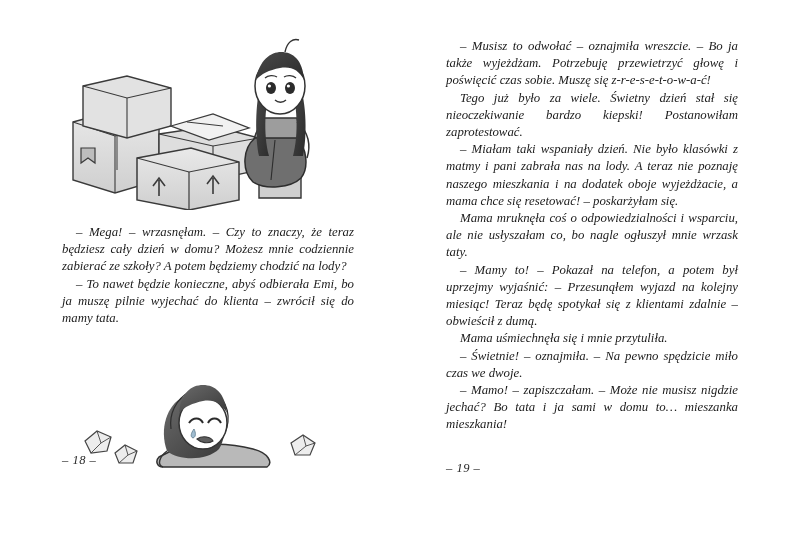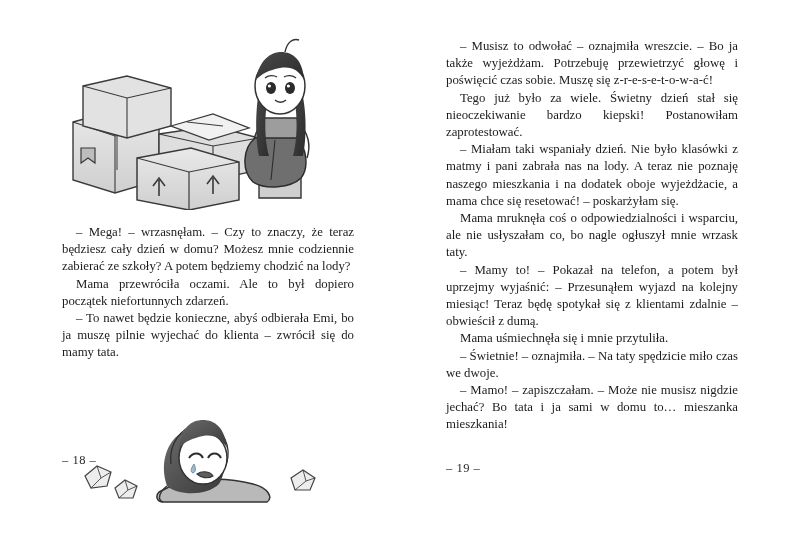--- a/index.html
+++ b/index.html
@@ -29,20 +29,21 @@
     width: 400px;
     padding: 30px 46px 20px 62px;
   }
   .page-right {
     width: 400px;
     padding: 38px 62px 20px 46px;
   }
   .col {
     position: relative;
     height: 460px;
+    font-style: italic;
   }
   p {
     margin: 0;
     font-size: 12.8px;
     line-height: 1.345;
     text-align: justify;
     text-justify: inter-word;
     color: #1b1b1b;
     hyphens: manual;
   }
@@ -161,21 +162,20 @@
             <circle cx="225.4" cy="56" r="1.6" fill="#fff"></circle>
             <path d="M202 48 C205 45 211 45 214 47" fill="none" stroke="#333" stroke-width="1.2"></path>
             <path d="M221 47 C224 45 230 45 233 48" fill="none" stroke="#333" stroke-width="1.2"></path>
             <path d="M212 70 C215 73 220 73 223 70" fill="none" stroke="#333" stroke-width="1.3"></path>
           </g>
         </svg>
       </div>
 
       <div class="txt-block">
         <p class="ind">– Mega! – wrzasnęłam. – Czy to znaczy, że teraz będziesz cały dzień w domu? Możesz mnie codziennie zabierać ze szkoły? A potem będziemy chodzić na lody?</p>
-        <p class="ind">Mama przewróciła oczami. Ale to był dopiero początek niefortunnych zdarzeń.</p>
         <p class="ind">– To nawet będzie konieczne, abyś odbierała Emi, bo ja muszę pilnie wyjechać do klienta – zwrócił się do mamy tata.</p>
       </div>
 
       <div class="illus illus-2">
         <svg viewBox="0 0 290 132" xmlns="http://www.w3.org/2000/svg">
           <defs>
             <linearGradient id="hairg2" x1="0" y1="0" x2="1" y2="1">
               <stop offset="0%" stop-color="#6a6a6a"></stop>
               <stop offset="100%" stop-color="#3a3a3a"></stop>
             </linearGradient>
@@ -221,20 +221,20 @@
 
   <div class="page page-right">
     <div class="col">
       <div class="txt-block">
         <p class="ind">– Musisz to odwołać – oznajmiła wreszcie. – Bo ja także wyjeżdżam. Potrzebuję przewietrzyć głowę i poświęcić czas sobie. Muszę się z-r-e-s-e-t-o-w-a-ć!</p>
         <p class="ind">Tego już było za wiele. Świetny dzień stał się nieoczekiwanie bardzo kiepski! Postanowiłam zaprotestować.</p>
         <p class="ind">– Miałam taki wspaniały dzień. Nie było klasówki z matmy i pani zabrała nas na lody. A teraz nie poznaję naszego mieszkania i na dodatek oboje wyjeżdżacie, a mama chce się resetować! – poskarżyłam się.</p>
         <p class="ind">Mama mruknęła coś o odpowiedzialności i wsparciu, ale nie usłyszałam co, bo nagle ogłuszył mnie wrzask taty.</p>
         <p class="ind">– Mamy to! – Pokazał na telefon, a potem był uprzejmy wyjaśnić: – Przesunąłem wyjazd na kolejny miesiąc! Teraz będę spotykał się z klientami zdalnie – obwieścił z dumą.</p>
         <p class="ind">Mama uśmiechnęła się i mnie przytuliła.</p>
-        <p class="ind">– Świetnie! – oznajmiła. – Na taty spędzicie miło czas we dwoje.</p>
+        <p class="ind">– Świetnie! – oznajmiła. – Na pewno spędzicie miło czas we dwoje.</p>
         <p class="ind">– Mamo! – zapiszczałam. – Może nie musisz nigdzie jechać? Bo tata i ja sami w domu to… mieszanka mieszkania!</p>
       </div>
       <div class="folio">– 19 –</div>
     </div>
   </div>
 
 </div>
 
 </body></html>

